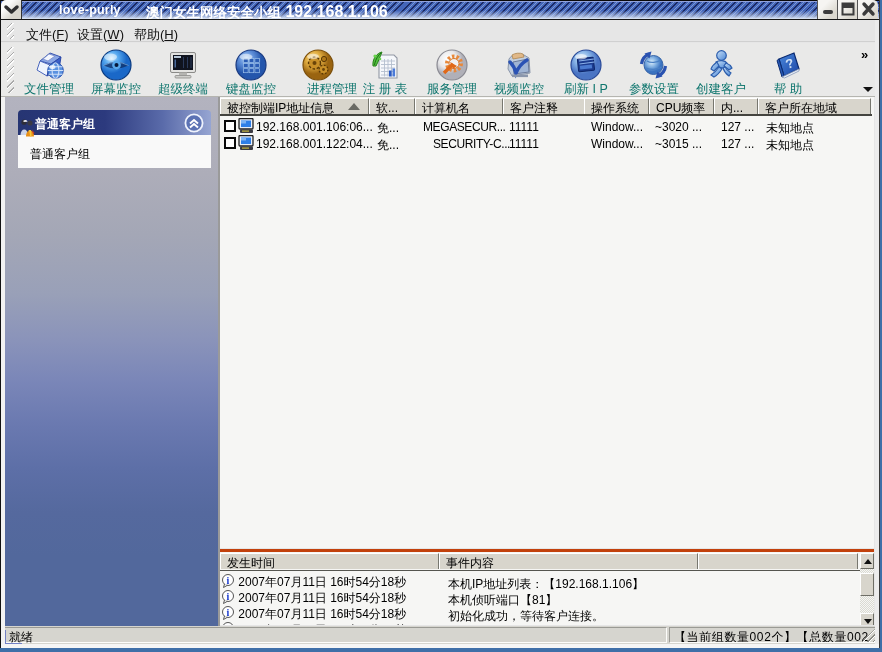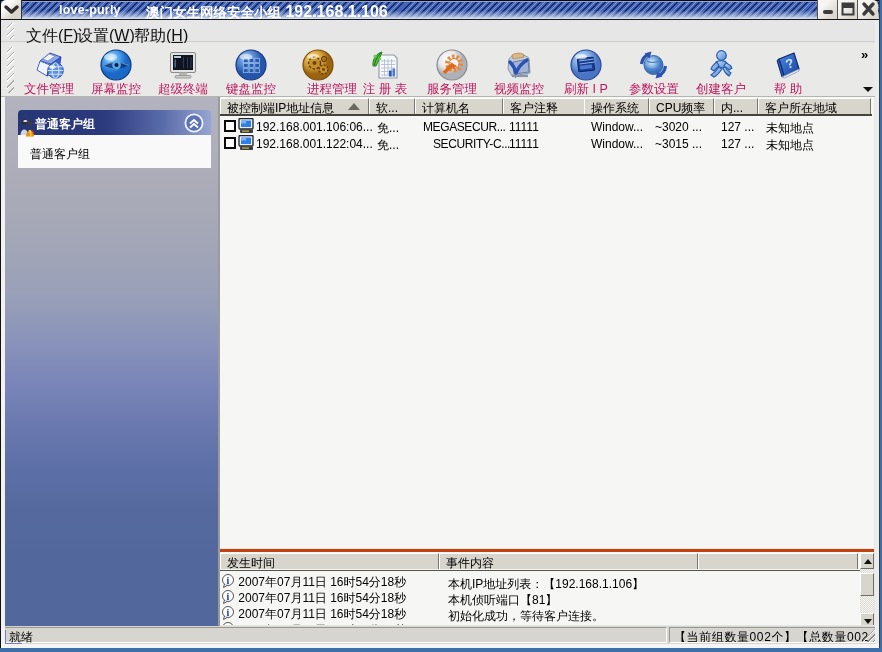--- a/index.html
+++ b/index.html
@@ -26,26 +26,26 @@
 }
 #title-under { left:1px; top:19px; width:878px; height:1px; background:#151515; }
 #vbtn { left:1px; top:0; width:21px; height:19px; background:linear-gradient(135deg,#fbfbf9 30%,#d8d5cc 70%); border-right:1px solid #333; border-top-left-radius:5px; }
 #title1 { left:59px; top:3px; color:#fff; font-weight:bold; font-size:12.5px; letter-spacing:.2px; }
 #title2 { left:146px; top:3px; color:#fff; font-weight:bold; font-size:13.5px; white-space:nowrap; }
 .wbtn { top:0; width:20px; height:19px; background:linear-gradient(135deg,#f6f5f2 30%,#dcd9d0 75%); border-left:1px solid #555; }
 #btn-close { border-top-right-radius:5px; }
 
 
 #menubar { left:1px; top:20px; width:878px; height:22px; background:#e6e6e6; border-bottom:1px solid #d0d0d0; }
-.menuitem { position:absolute; top:6px; font-size:16px; color:#111; }
+.menuitem { position:absolute; top:6px; font-size:13px; color:#111; }
 .grip { position:absolute; width:7px; background:repeating-linear-gradient(135deg, transparent 0 3px, #aaa 3px 4px, #fdfdfd 4px 5px); }
 
 
 #toolbar { left:1px; top:43px; width:878px; height:54px; background:#e9e9e8; border-bottom:1px solid #b5b5b0; }
-.titem { position:absolute; width:68px; text-align:center; font-size:12.5px; color:#be185d; top:38px; }
+.titem { position:absolute; width:68px; text-align:center; font-size:12.5px; color:#0f766e; top:38px; }
 .ticon { position:absolute; top:6px; }
 #chev { left:860px; top:4px; font-weight:bold; font-size:13px; letter-spacing:-3px; }
 #tdown { left:862px; top:44px; width:0; height:0; border-left:5px solid transparent; border-right:5px solid transparent; border-top:5px solid #111; }
 
 
 #leftpanel { left:5px; top:97px; width:213px; height:547px;
   background:linear-gradient(#b3b3bf 0%, #adadb9 14%, #a4a7b6 25%, #99a0b8 36%, #8b94ba 44%, #7a86b8 52%, #6a79b0 60%, #5d6fa7 68%, #55699e 76%, #52689c 84%, #52689c 100%); }
 #lp-border { left:218px; top:97px; width:2px; height:547px; background:#9a9a9a; }
 #groupbox { left:18px; top:110px; width:193px; height:58px; }
 #gb-head { position:absolute; left:0; top:0; width:193px; height:25px; border-radius:4px 4px 0 0;

